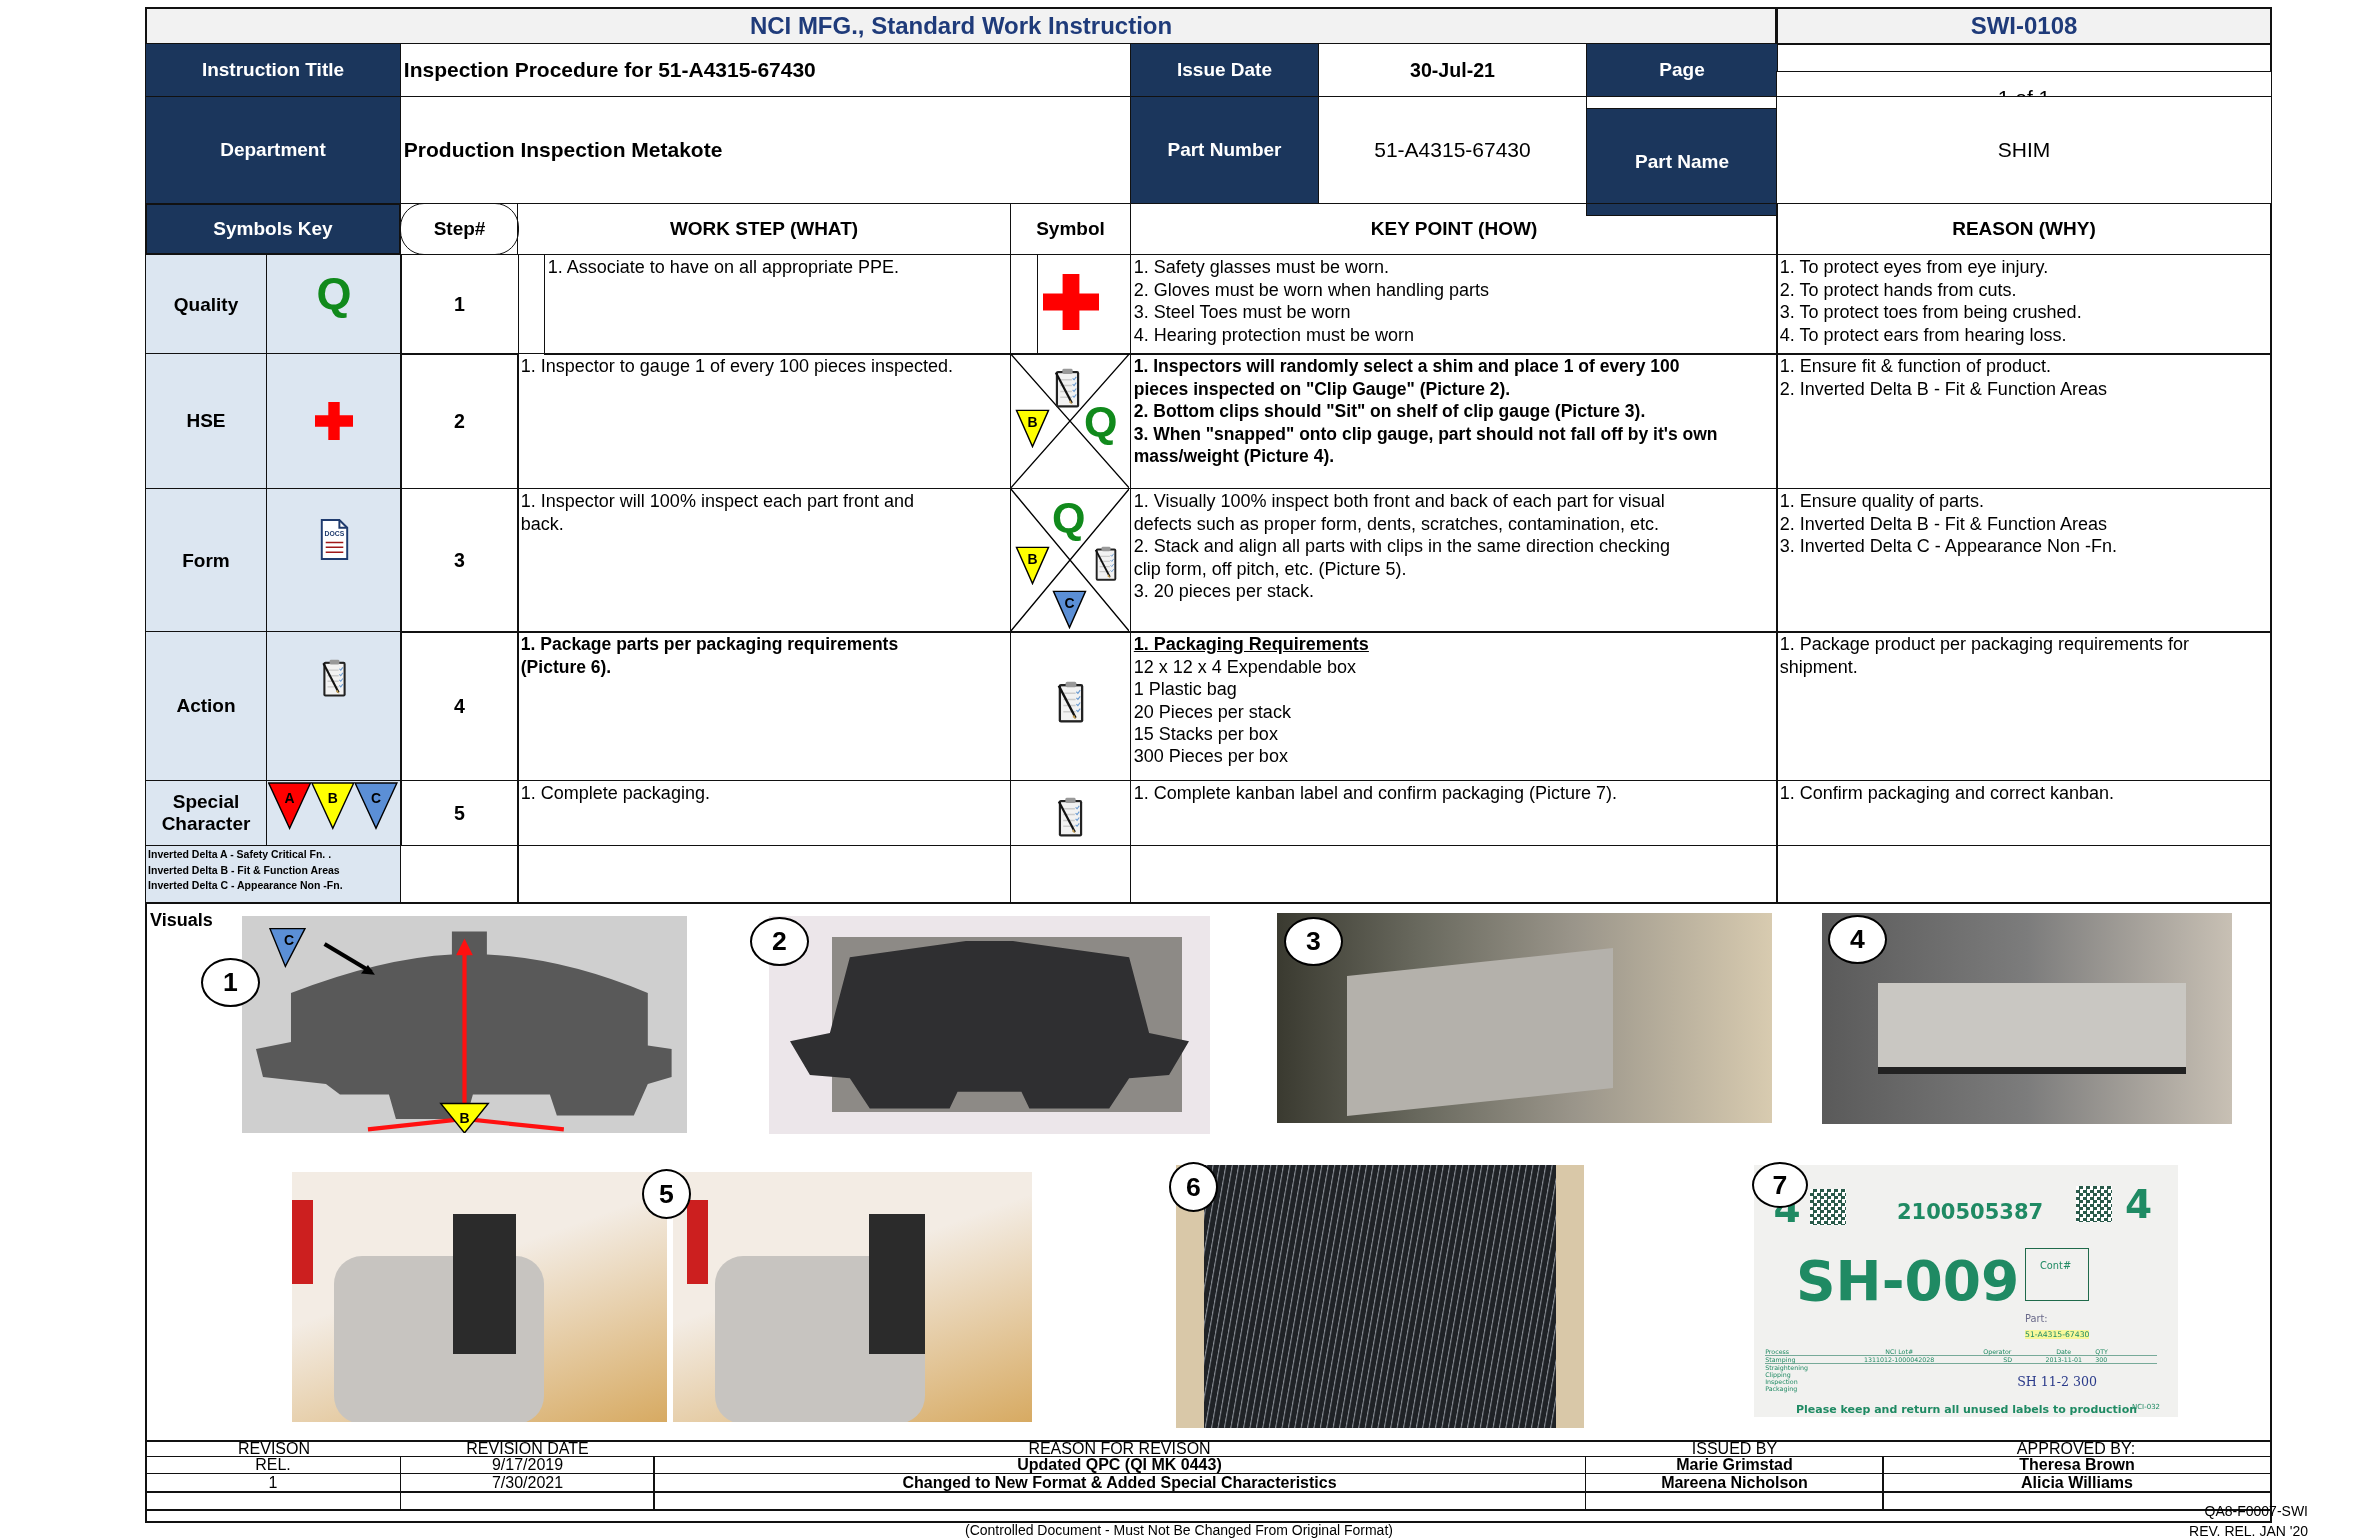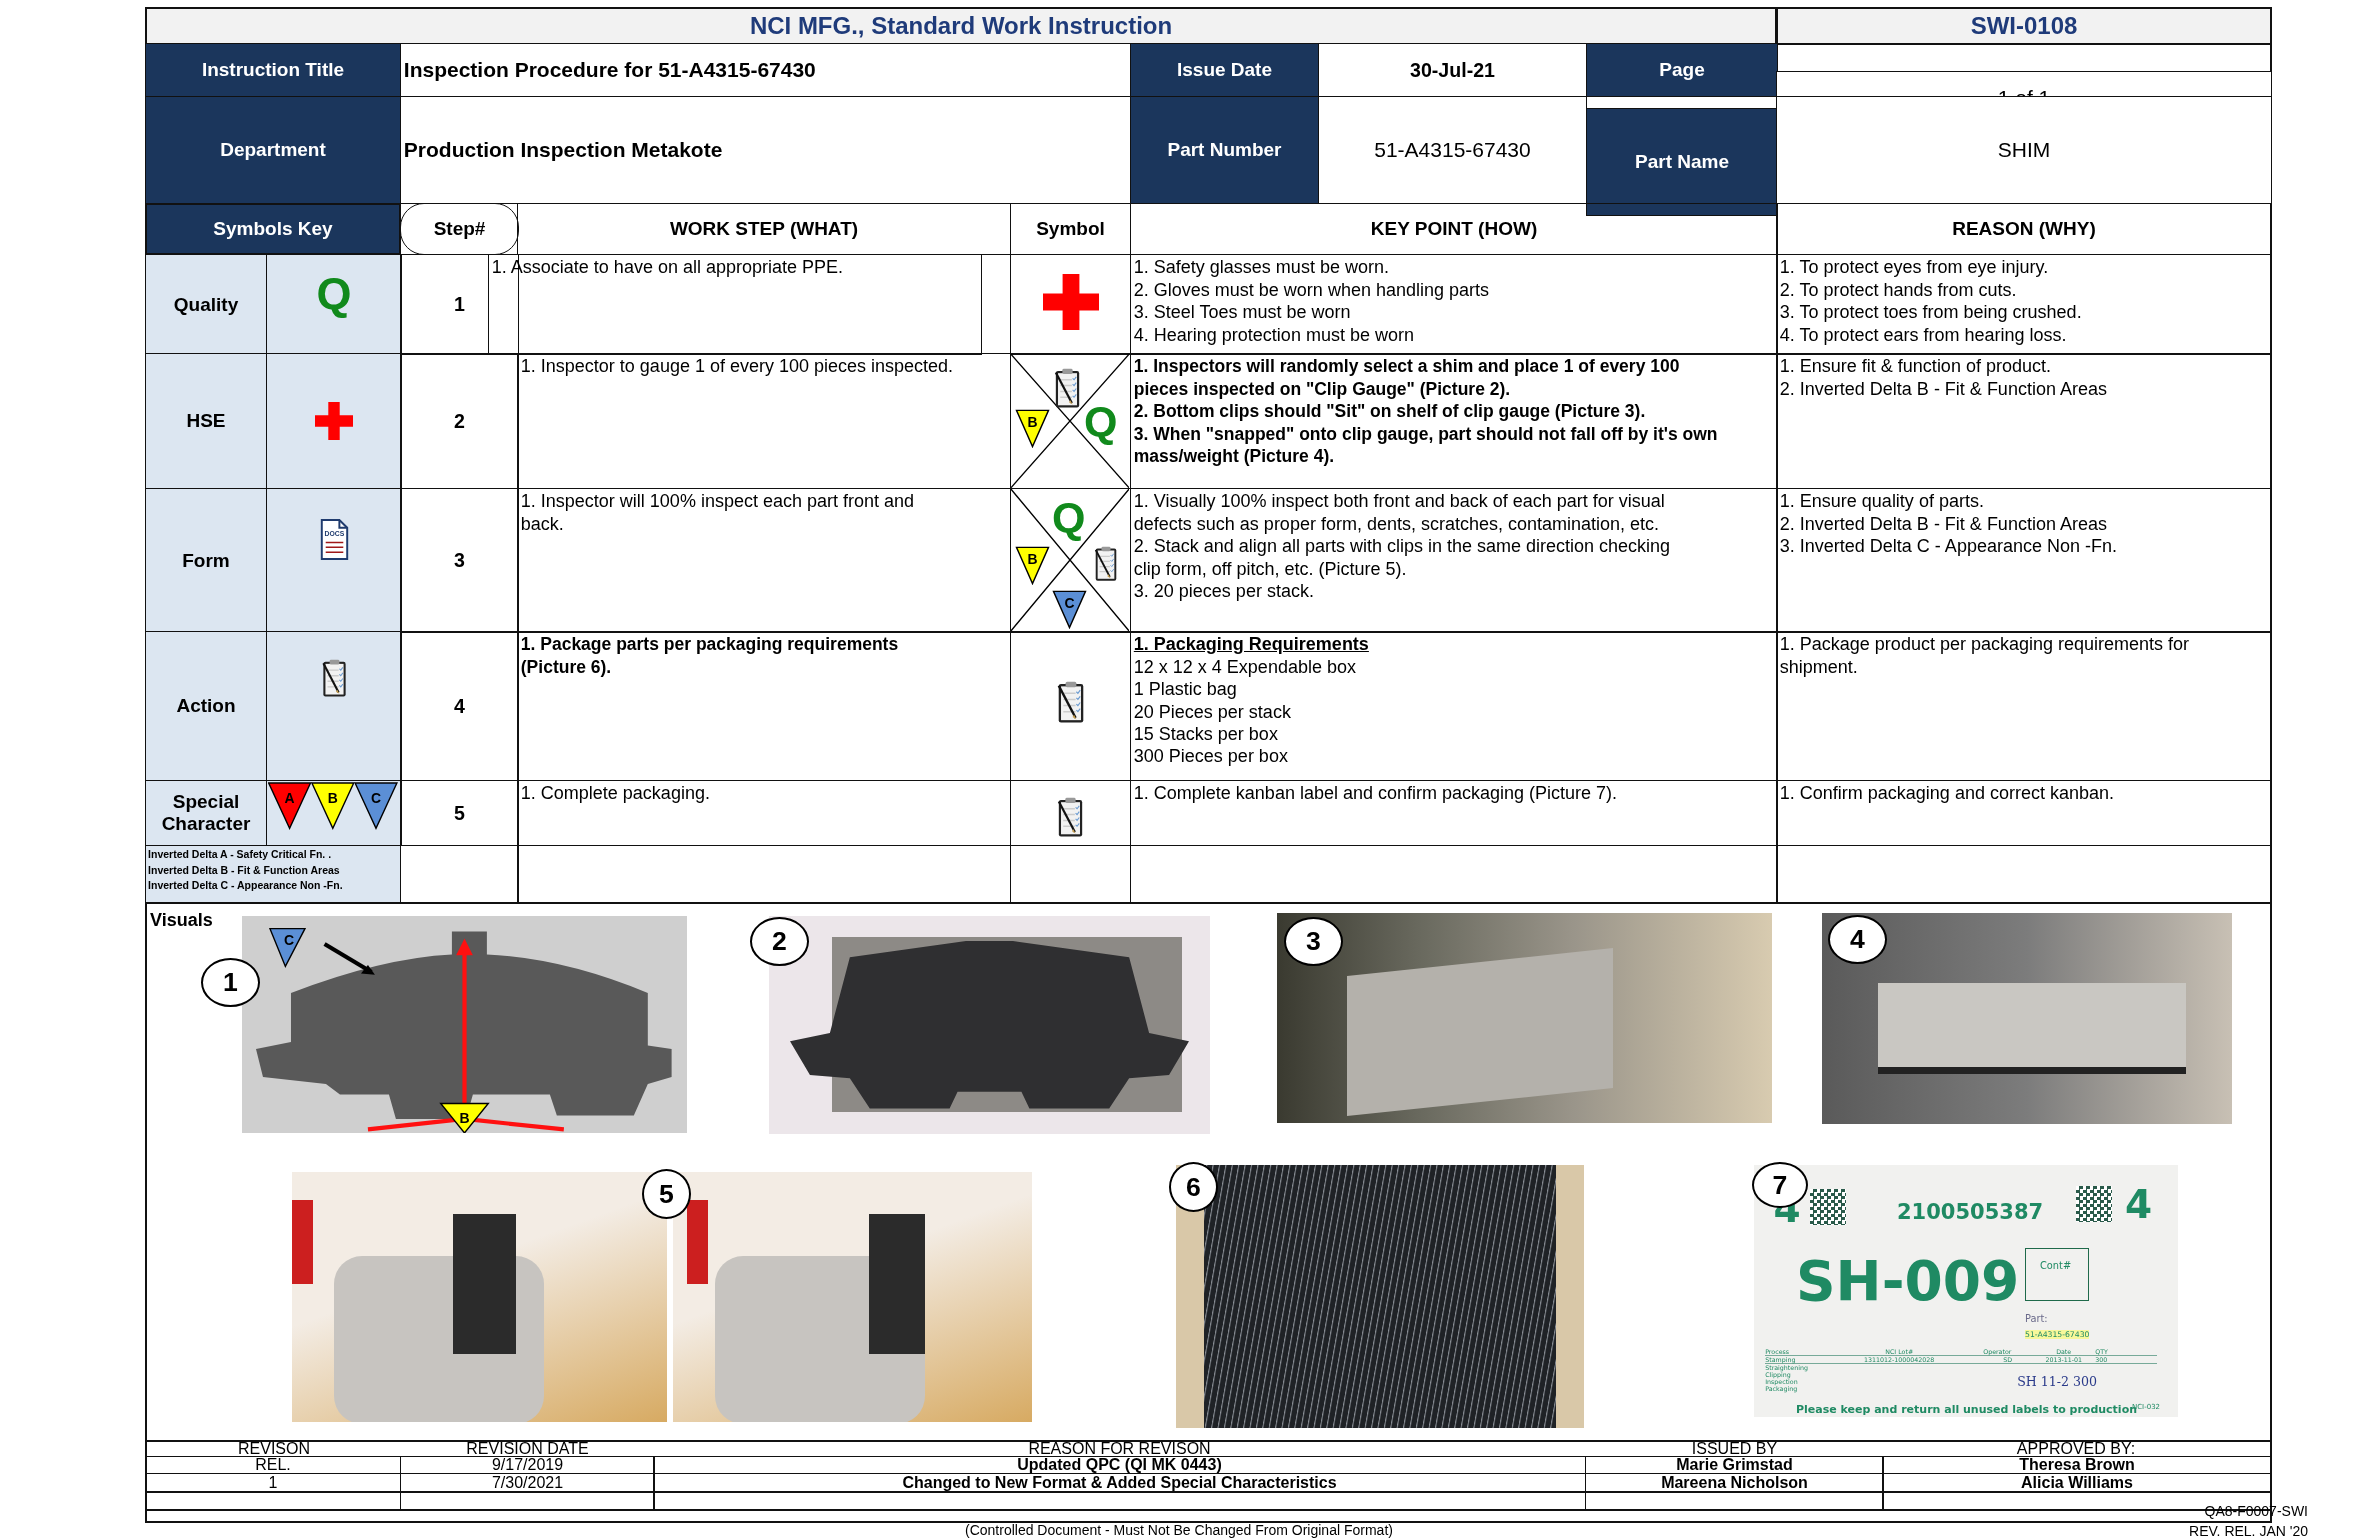--- a/index.html
+++ b/index.html
@@ -69,21 +69,21 @@
 <div class="cell hdr" style="left:517px;top:203px;width:494px;height:52px;">WORK STEP (WHAT)</div>
 <div class="cell hdr" style="left:1010px;top:203px;width:121px;height:52px;">Symbol</div>
 <div class="cell hdr" style="left:1130px;top:203px;width:648px;height:52px;">KEY POINT (HOW)</div>
 <div class="cell hdr" style="left:1776px;top:203px;width:496px;height:52px;text-align:center;">REASON (WHY)</div>
 
 <div class="cell key hdr" style="left:145px;top:254px;width:122px;height:101px;font-size:19px;">Quality</div>
 <div class="cell key center" style="left:266px;top:254px;width:136px;height:101px;">
   <span class="q" style="font-size:45px;margin-top:-21px;">Q</span>
 </div>
 <div class="cell center" style="left:400px;top:254px;width:119px;height:101px;font-size:19.6px;font-weight:bold;">1</div>
-<div class="cell txt" style="left:488px;top:254px;width:494px;height:101px;">
+<div class="cell txt" style="left:544px;top:254px;width:494px;height:101px;">
   <div>1. Associate to have on all appropriate PPE.</div>
 </div>
 <div class="cell center" style="left:1010px;top:254px;width:121px;height:101px;">
   <svg width="56" height="56" style="margin-top:-5.6px" viewBox="0 0 80 80">
       <use href="#cross"></use>
     </svg>
 </div>
 <div class="cell txt" style="left:1130px;top:254px;width:648px;height:101px;">
   <div>1. Safety glasses must be worn.</div>
   <div>2. Gloves must be worn when handling parts</div>

